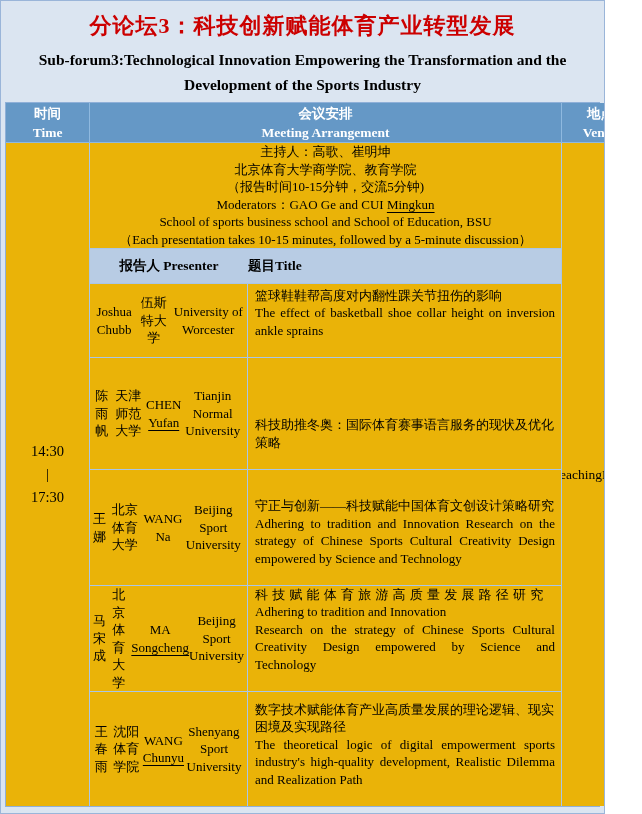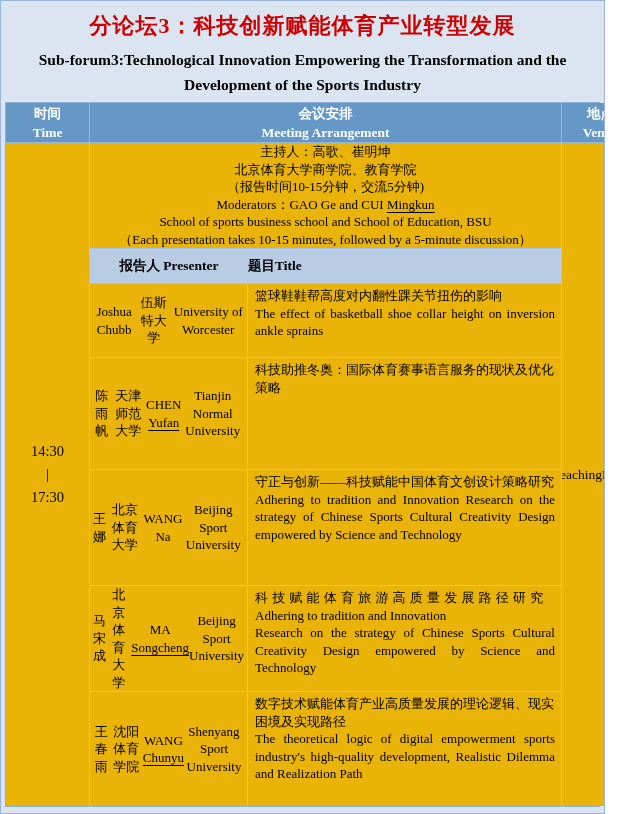--- a/index.html
+++ b/index.html
@@ -71,23 +71,23 @@
     font-weight: bold; font-size: 13.5px;
   }
   .sub-left { width: 158px; text-align: center; }
   .sub-right { flex: 1; }
   .p-cell {
     display: flex; flex-direction: row; align-items: center; justify-content: center;
     text-align: center; font-size: 13px; line-height: 17.5px;
     padding: 2px 3px;
   }
   .t-cell {
-    display: flex; flex-direction: column; justify-content: flex-start;
+    display: flex; flex-direction: column; justify-content: flex-end;
     font-size: 13px; line-height: 17.5px;
-    padding: 3px 6px 8px 7px;
+    padding: 3px 6px 18px 7px;
   }
   .t-zh { text-align: left; }
   .t-en { text-align: justify; }
   .spread { letter-spacing: 4.2px; }
   .wavy {
     text-decoration-line: underline;
     text-decoration-style: wavy;
     text-decoration-color: #E5432E;
     text-decoration-thickness: 1px;
     text-underline-offset: 3px;

